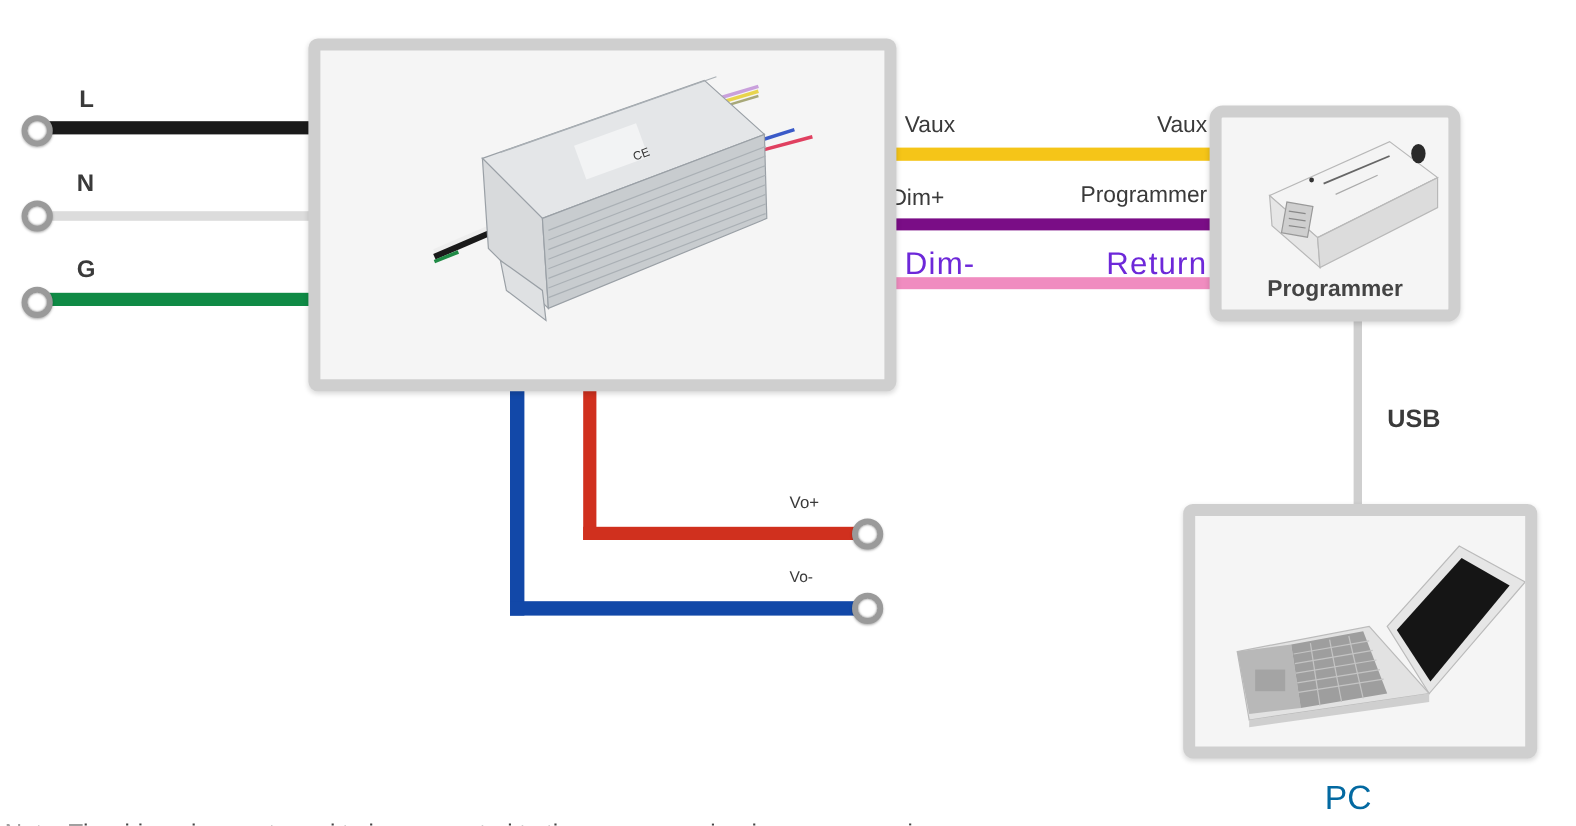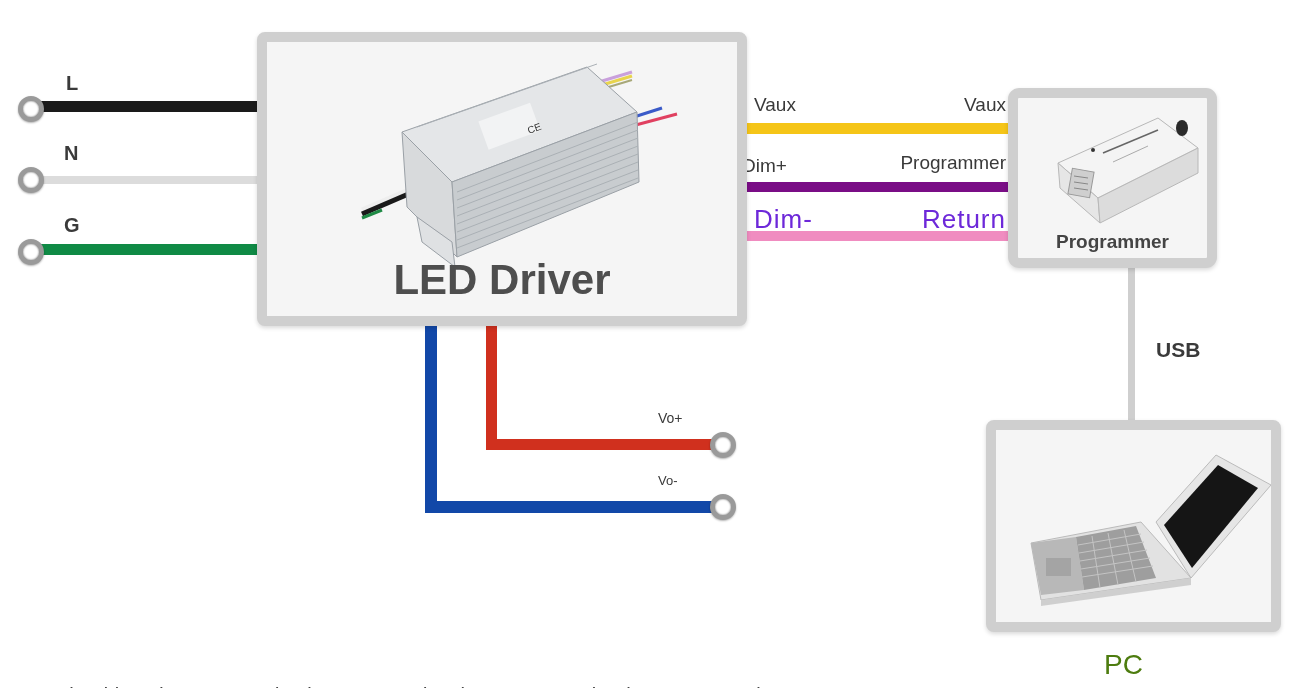--- a/index.html
+++ b/index.html
@@ -85,21 +85,20 @@
         <line x1="190" y1="190" x2="371" y2="120"></line>
         <line x1="190" y1="198" x2="371" y2="128"></line>
         <line x1="190" y1="206" x2="371" y2="136"></line>
         <line x1="150" y1="85" x2="330" y2="22"></line>
       </g>
       <rect x="215" y="70" width="55" height="30" fill="#f2f3f4" transform="rotate(-20 240 85)"></rect>
       <text x="262" y="92" font-size="10" fill="#333" font-family="Liberation Sans, sans-serif" transform="rotate(-20 262 92)">CE</text>
       <polygon points="150,175 185,200 188,225 155,200" fill="#dfe1e3" stroke="#9aa0a6" stroke-width="1"></polygon>
     </g>
   </svg>
-  <div class="devtitle abs" style="left:0; right:0; top:214px; font-size:42px; color:#4e4e4e;">LED Driver</div>
 </div>
 
 <div class="box" style="left:1008px; top:88px; width:209px; height:180px;border-radius:11px;">
   <svg width="189" height="160" viewBox="0 0 189 160" style="position:absolute; left:0; top:0;">
     <g>
       <polygon points="40,65 140,20 180,50 80,100" fill="#f4f4f4" stroke="#b8b8b8" stroke-width="1"></polygon>
       <polygon points="40,65 80,100 82,125 42,90" fill="#e6e6e6" stroke="#b8b8b8" stroke-width="1"></polygon>
       <polygon points="80,100 180,50 180,75 82,125" fill="#dcdcdc" stroke="#b8b8b8" stroke-width="1"></polygon>
       <rect x="52" y="72" width="22" height="26" fill="#cfcfcf" stroke="#999" stroke-width="1" transform="rotate(10 63 85)"></rect>
       <g stroke="#888" stroke-width="1">
@@ -134,15 +133,15 @@
         <line x1="85" y1="139" x2="154" y2="128"></line>
         <line x1="86" y1="147" x2="157" y2="136"></line>
         <line x1="96" y1="106" x2="104" y2="158"></line>
         <line x1="112" y1="103" x2="122" y2="155"></line>
         <line x1="128" y1="100" x2="140" y2="152"></line>
       </g>
       <polygon points="45,170 195,148 195,155 45,176" fill="#cfcfcf"></polygon>
     </g>
   </svg>
 </div>
-<div class="abs" style="left:1104px; top:649px; font-size:28px; color:#4d7c0f;">PC</div>
+<div class="abs" style="left:1104px; top:649px; font-size:28px; color:#0369a1;">PC</div>
 
 <div class="abs" style="left:4px; top:684px; font-size:20px; color:#444; white-space:nowrap;">Note: The driver does not need to be connected to the power supply when programming.</div>
 
 </body></html>

